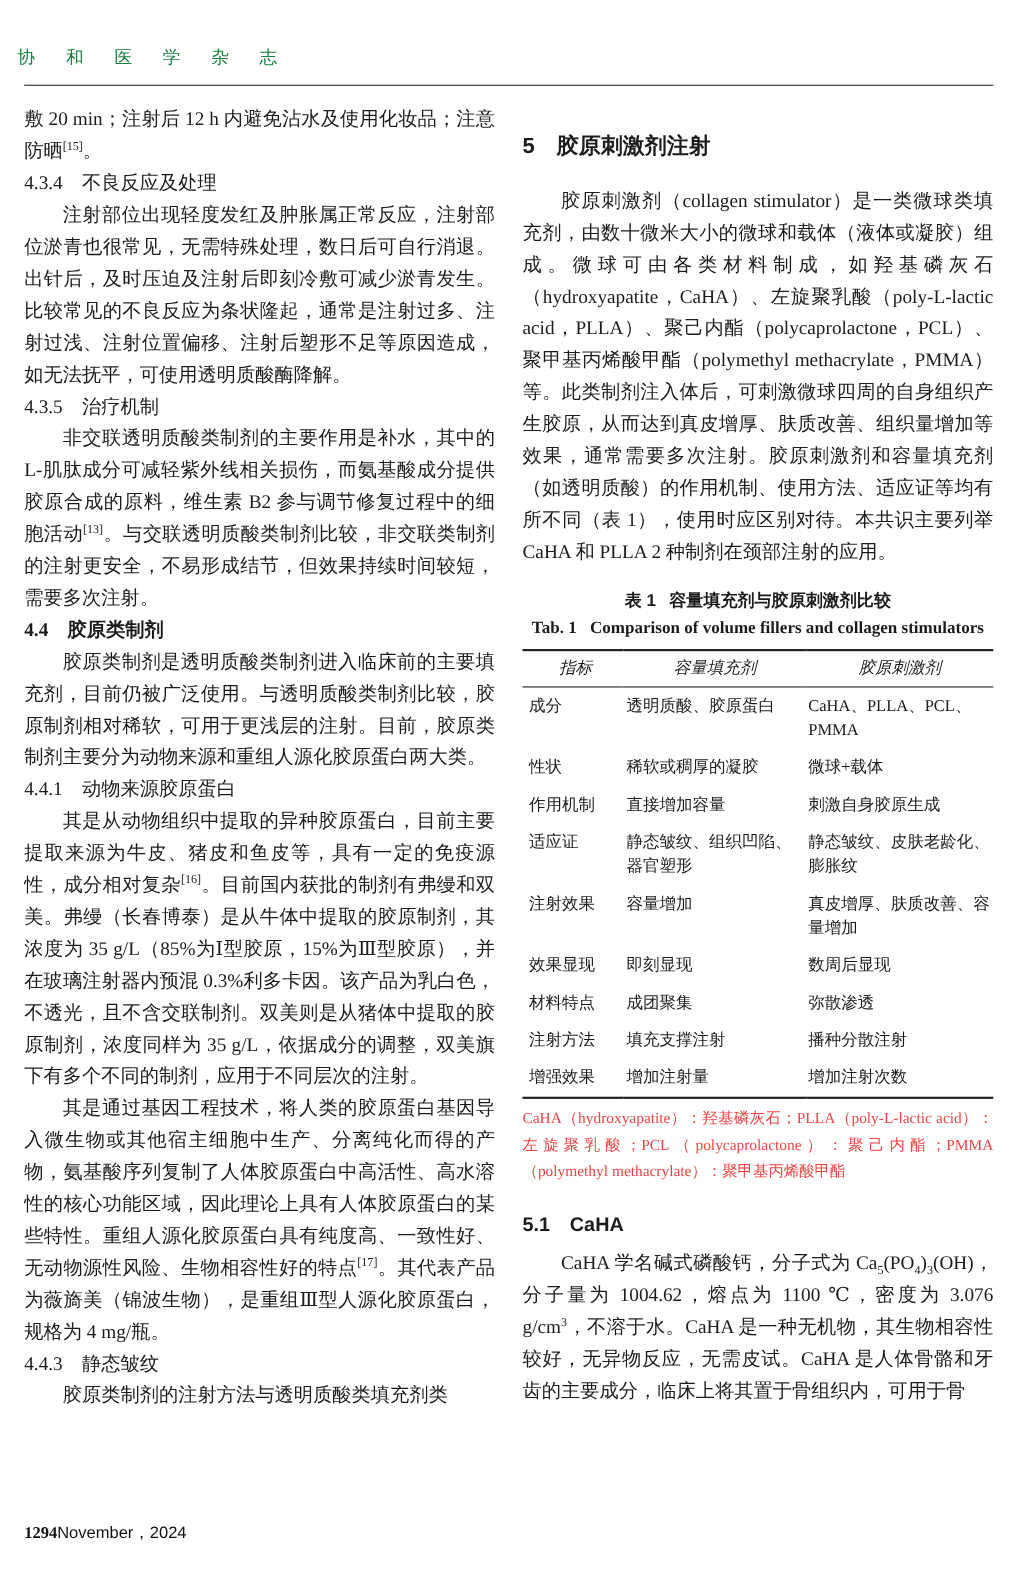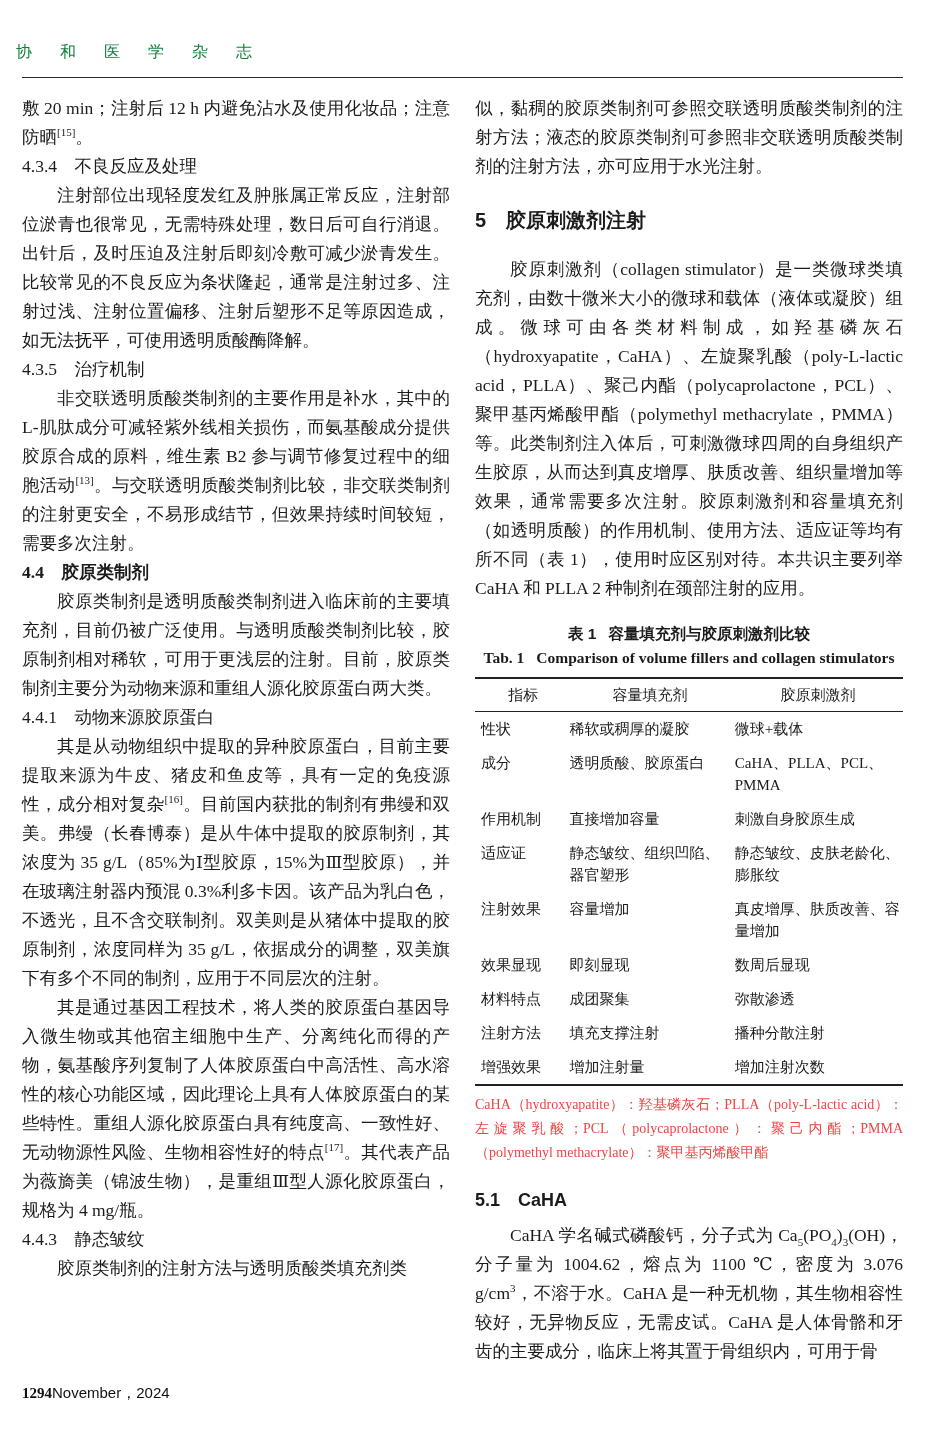--- a/index.html
+++ b/index.html
@@ -49,20 +49,21 @@
     text-align:center; font-weight:bold; font-size:15.5px; line-height:26px; margin-bottom:6px;
   }
   .tbl-title-en .tlabel { margin-right:12px; }
   table.cmp {
     width:100%; border-collapse:collapse; font-size:15px; line-height:22px;
     border-top:2px solid #222; border-bottom:2px solid #222;
   }
   table.cmp th {
     font-weight:normal; text-align:center; padding:5px 2px;
     border-bottom:1px solid #222;
+    font-style:italic;
   }
   table.cmp td { text-align:left; vertical-align:top; padding:6px 2px; }
   table.cmp .c0 { width:88px; padding-left:6px; }
   table.cmp .c1 { width:168px; }
   table.cmp .c2 { width:172px; }
   .tbl-footnote {
     font-size:14px; line-height:24px; text-align:justify; margin-top:7px; color:#ef4444;
   }
   
   .page-footer {
@@ -89,44 +90,43 @@
       <p class="para indent">非交联透明质酸类制剂的主要作用是补水，其中的 L-肌肽成分可减轻紫外线相关损伤，而氨基酸成分提供胶原合成的原料，维生素 B2 参与调节修复过程中的细胞活动<sup>[13]</sup>。与交联透明质酸类制剂比较，非交联类制剂的注射更安全，不易形成结节，但效果持续时间较短，需要多次注射。</p>
       <div class="h2">4.4　胶原类制剂</div>
       <p class="para indent">胶原类制剂是透明质酸类制剂进入临床前的主要填充剂，目前仍被广泛使用。与透明质酸类制剂比较，胶原制剂相对稀软，可用于更浅层的注射。目前，胶原类制剂主要分为动物来源和重组人源化胶原蛋白两大类。</p>
       <div class="h3">4.4.1　动物来源胶原蛋白</div>
       <p class="para indent">其是从动物组织中提取的异种胶原蛋白，目前主要提取来源为牛皮、猪皮和鱼皮等，具有一定的免疫源性，成分相对复杂<sup>[16]</sup>。目前国内获批的制剂有弗缦和双美。弗缦（长春博泰）是从牛体中提取的胶原制剂，其浓度为 35 g/L（85%为Ⅰ型胶原，15%为Ⅲ型胶原），并在玻璃注射器内预混 0.3%利多卡因。该产品为乳白色，不透光，且不含交联制剂。双美则是从猪体中提取的胶原制剂，浓度同样为 35 g/L，依据成分的调整，双美旗下有多个不同的制剂，应用于不同层次的注射。</p>
       <p class="para indent">其是通过基因工程技术，将人类的胶原蛋白基因导入微生物或其他宿主细胞中生产、分离纯化而得的产物，氨基酸序列复制了人体胶原蛋白中高活性、高水溶性的核心功能区域，因此理论上具有人体胶原蛋白的某些特性。重组人源化胶原蛋白具有纯度高、一致性好、无动物源性风险、生物相容性好的特点<sup>[17]</sup>。其代表产品为薇旖美（锦波生物），是重组Ⅲ型人源化胶原蛋白，规格为 4 mg/瓶。</p>
       <div class="h3">4.4.3　静态皱纹</div>
       <p class="para indent">胶原类制剂的注射方法与透明质酸类填充剂类</p>
     </div>
   <div class="col col-right">
-      <p class="para">似，黏稠的胶原类制剂可参照交联透明质酸类制剂的注射方法；液态的胶原类制剂可参照非交联透明质酸类制剂的注射方法，亦可应用于水光注射。</p>
       <div class="h1">5　胶原刺激剂注射</div>
       <p class="para indent">胶原刺激剂（collagen stimulator）是一类微球类填充剂，由数十微米大小的微球和载体（液体或凝胶）组成。微球可由各类材料制成，如羟基磷灰石（hydroxyapatite，CaHA）、左旋聚乳酸（poly-L-lactic acid，PLLA）、聚己内酯（polycaprolactone，PCL）、聚甲基丙烯酸甲酯（polymethyl methacrylate，PMMA）等。此类制剂注入体后，可刺激微球四周的自身组织产生胶原，从而达到真皮增厚、肤质改善、组织量增加等效果，通常需要多次注射。胶原刺激剂和容量填充剂（如透明质酸）的作用机制、使用方法、适应证等均有所不同（表 1），使用时应区别对待。本共识主要列举 CaHA 和 PLLA 2 种制剂在颈部注射的应用。</p>
       <div class="table-block">
         <div class="tbl-title-cn"><span class="tlabel">表 1</span><span>容量填充剂与胶原刺激剂比较</span></div>
         <div class="tbl-title-en"><span class="tlabel">Tab. 1</span><span>Comparison of volume fillers and collagen stimulators</span></div>
         <table class="cmp">
           <thead>
             <tr>
               <th class="c0">指标</th>
               <th class="c1">容量填充剂</th>
               <th class="c2">胶原刺激剂</th>
             </tr>
           </thead>
           <tbody>
             <tr>
+              <td class="c0">成分</td>
+              <td class="c1">透明质酸、胶原蛋白</td>
+              <td class="c2">CaHA、PLLA、PCL、PMMA</td>
+            </tr>
+            <tr>
               <td class="c0">性状</td>
               <td class="c1">稀软或稠厚的凝胶</td>
               <td class="c2">微球+载体</td>
-            </tr>
-            <tr>
-              <td class="c0">成分</td>
-              <td class="c1">透明质酸、胶原蛋白</td>
-              <td class="c2">CaHA、PLLA、PCL、PMMA</td>
             </tr>
             <tr>
               <td class="c0">作用机制</td>
               <td class="c1">直接增加容量</td>
               <td class="c2">刺激自身胶原生成</td>
             </tr>
             <tr>
               <td class="c0">适应证</td>
               <td class="c1">静态皱纹、组织凹陷、器官塑形</td>
               <td class="c2">静态皱纹、皮肤老龄化、膨胀纹</td>

